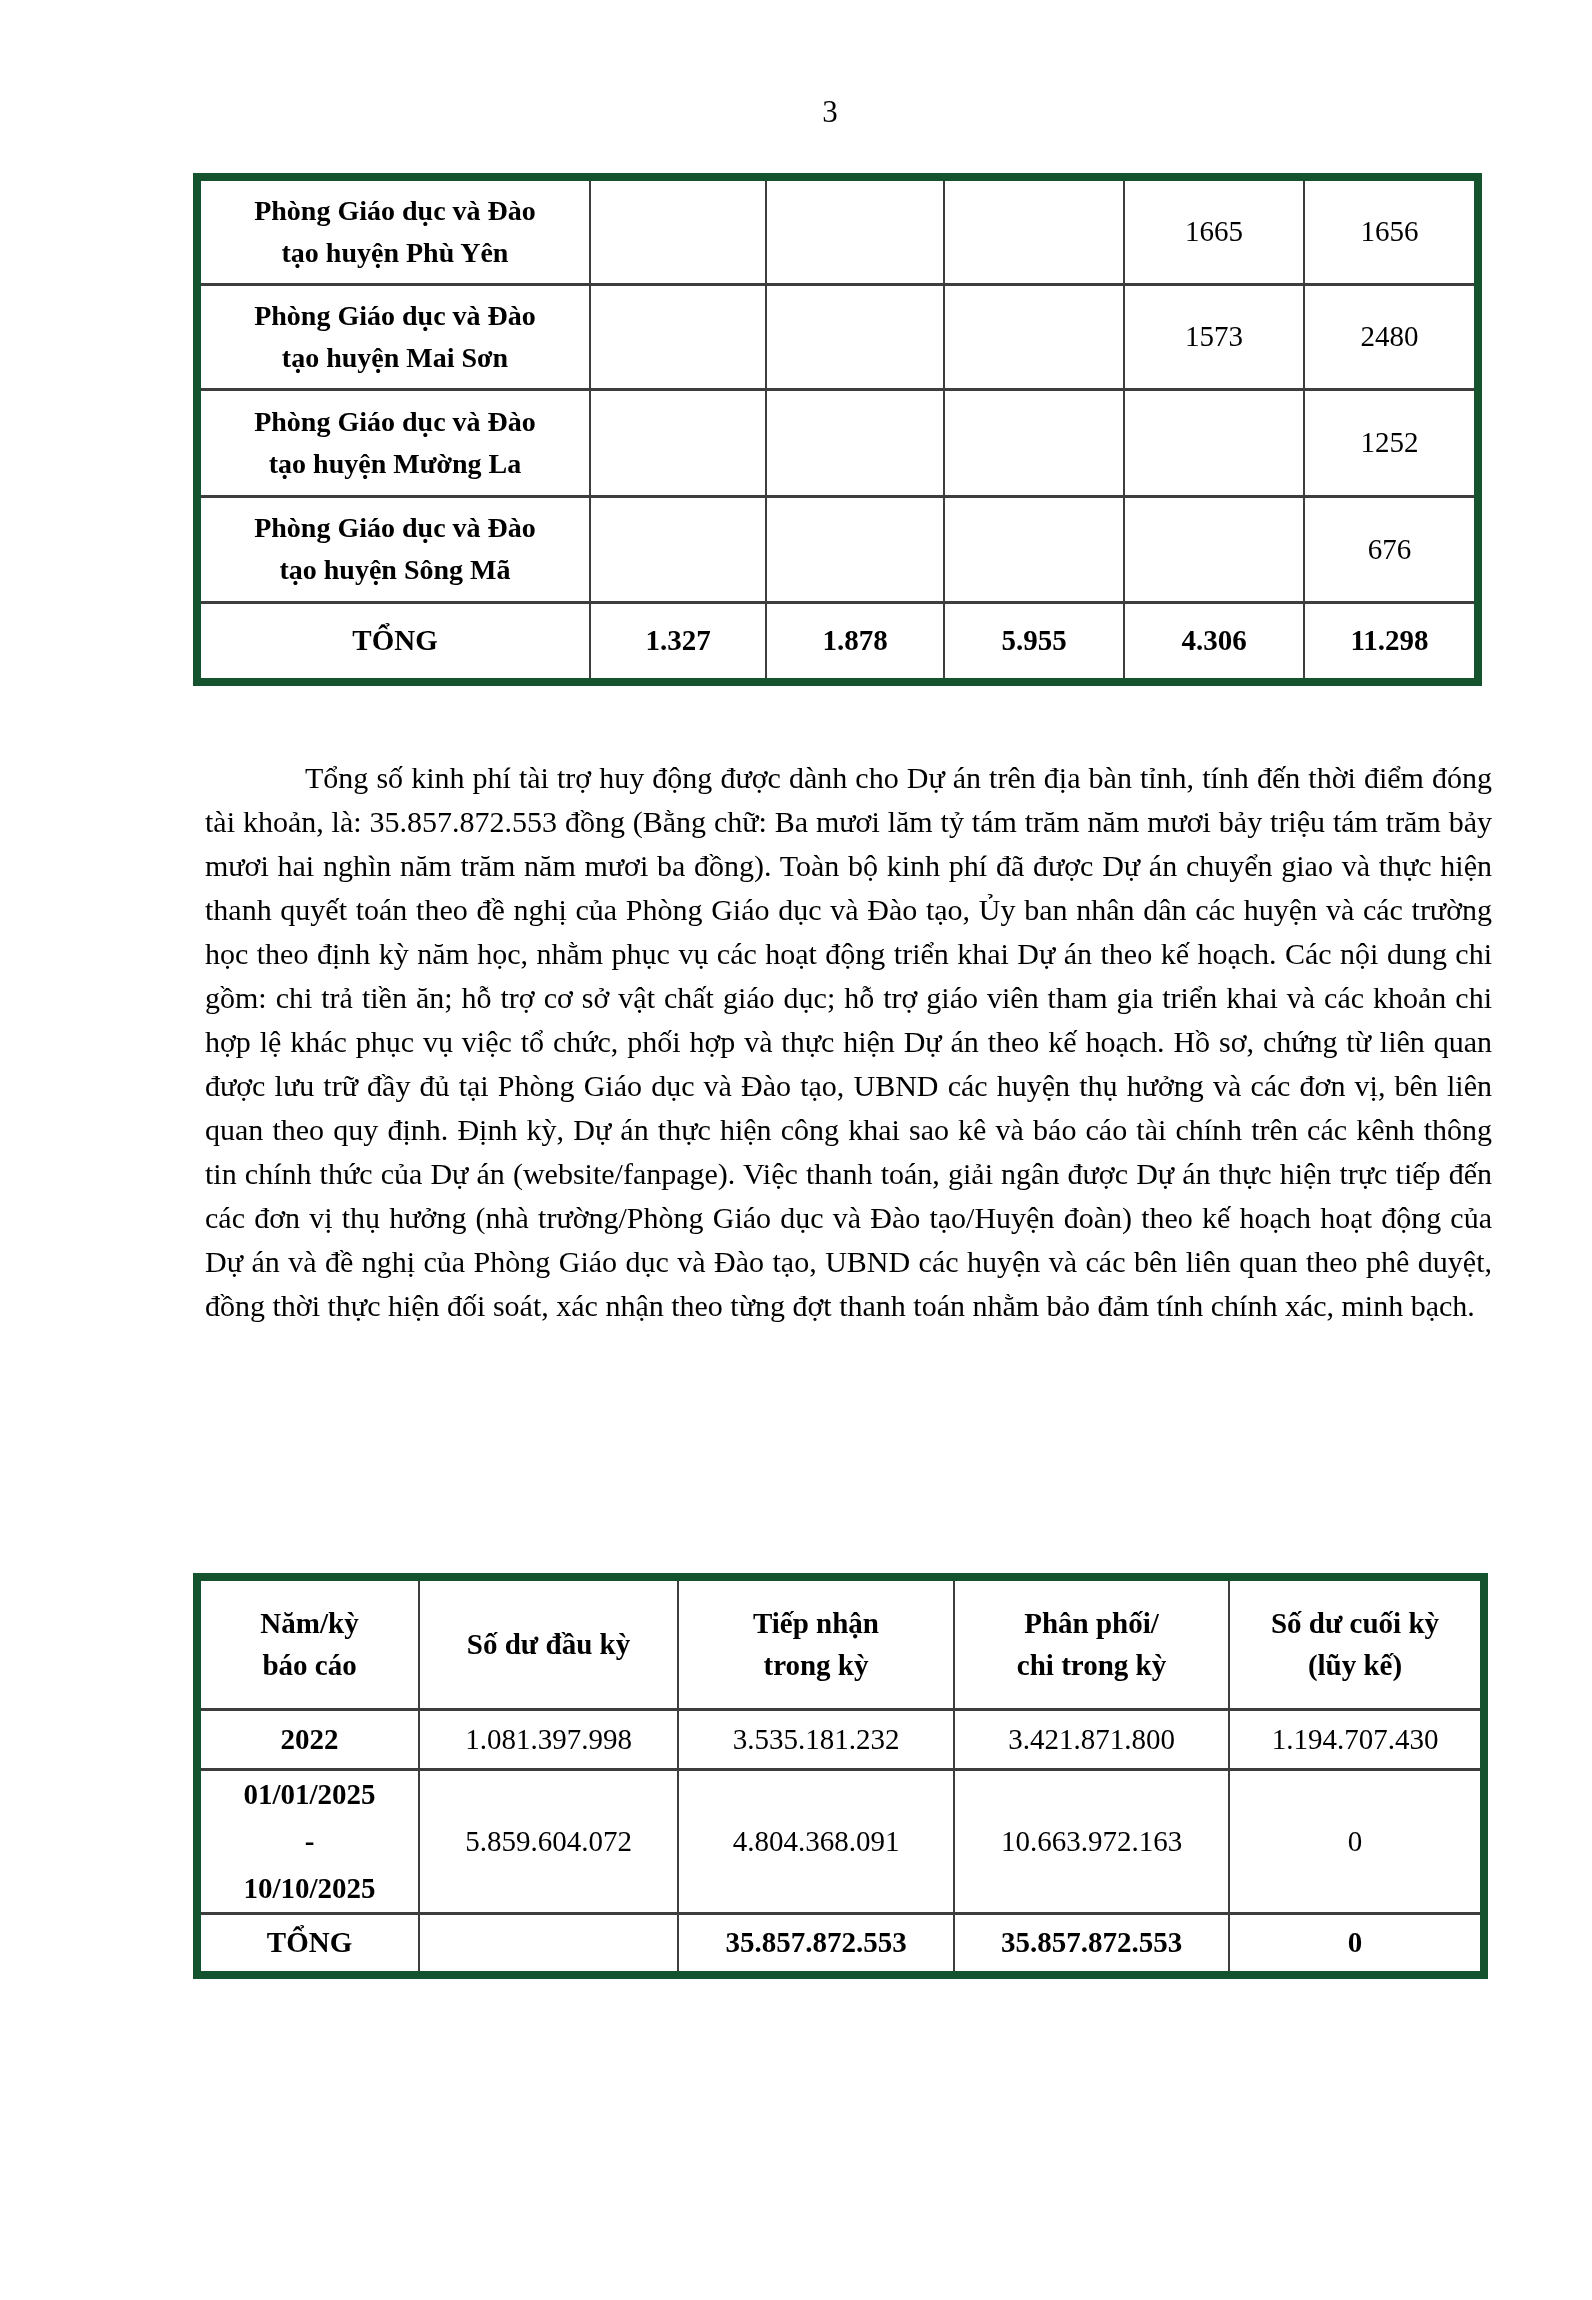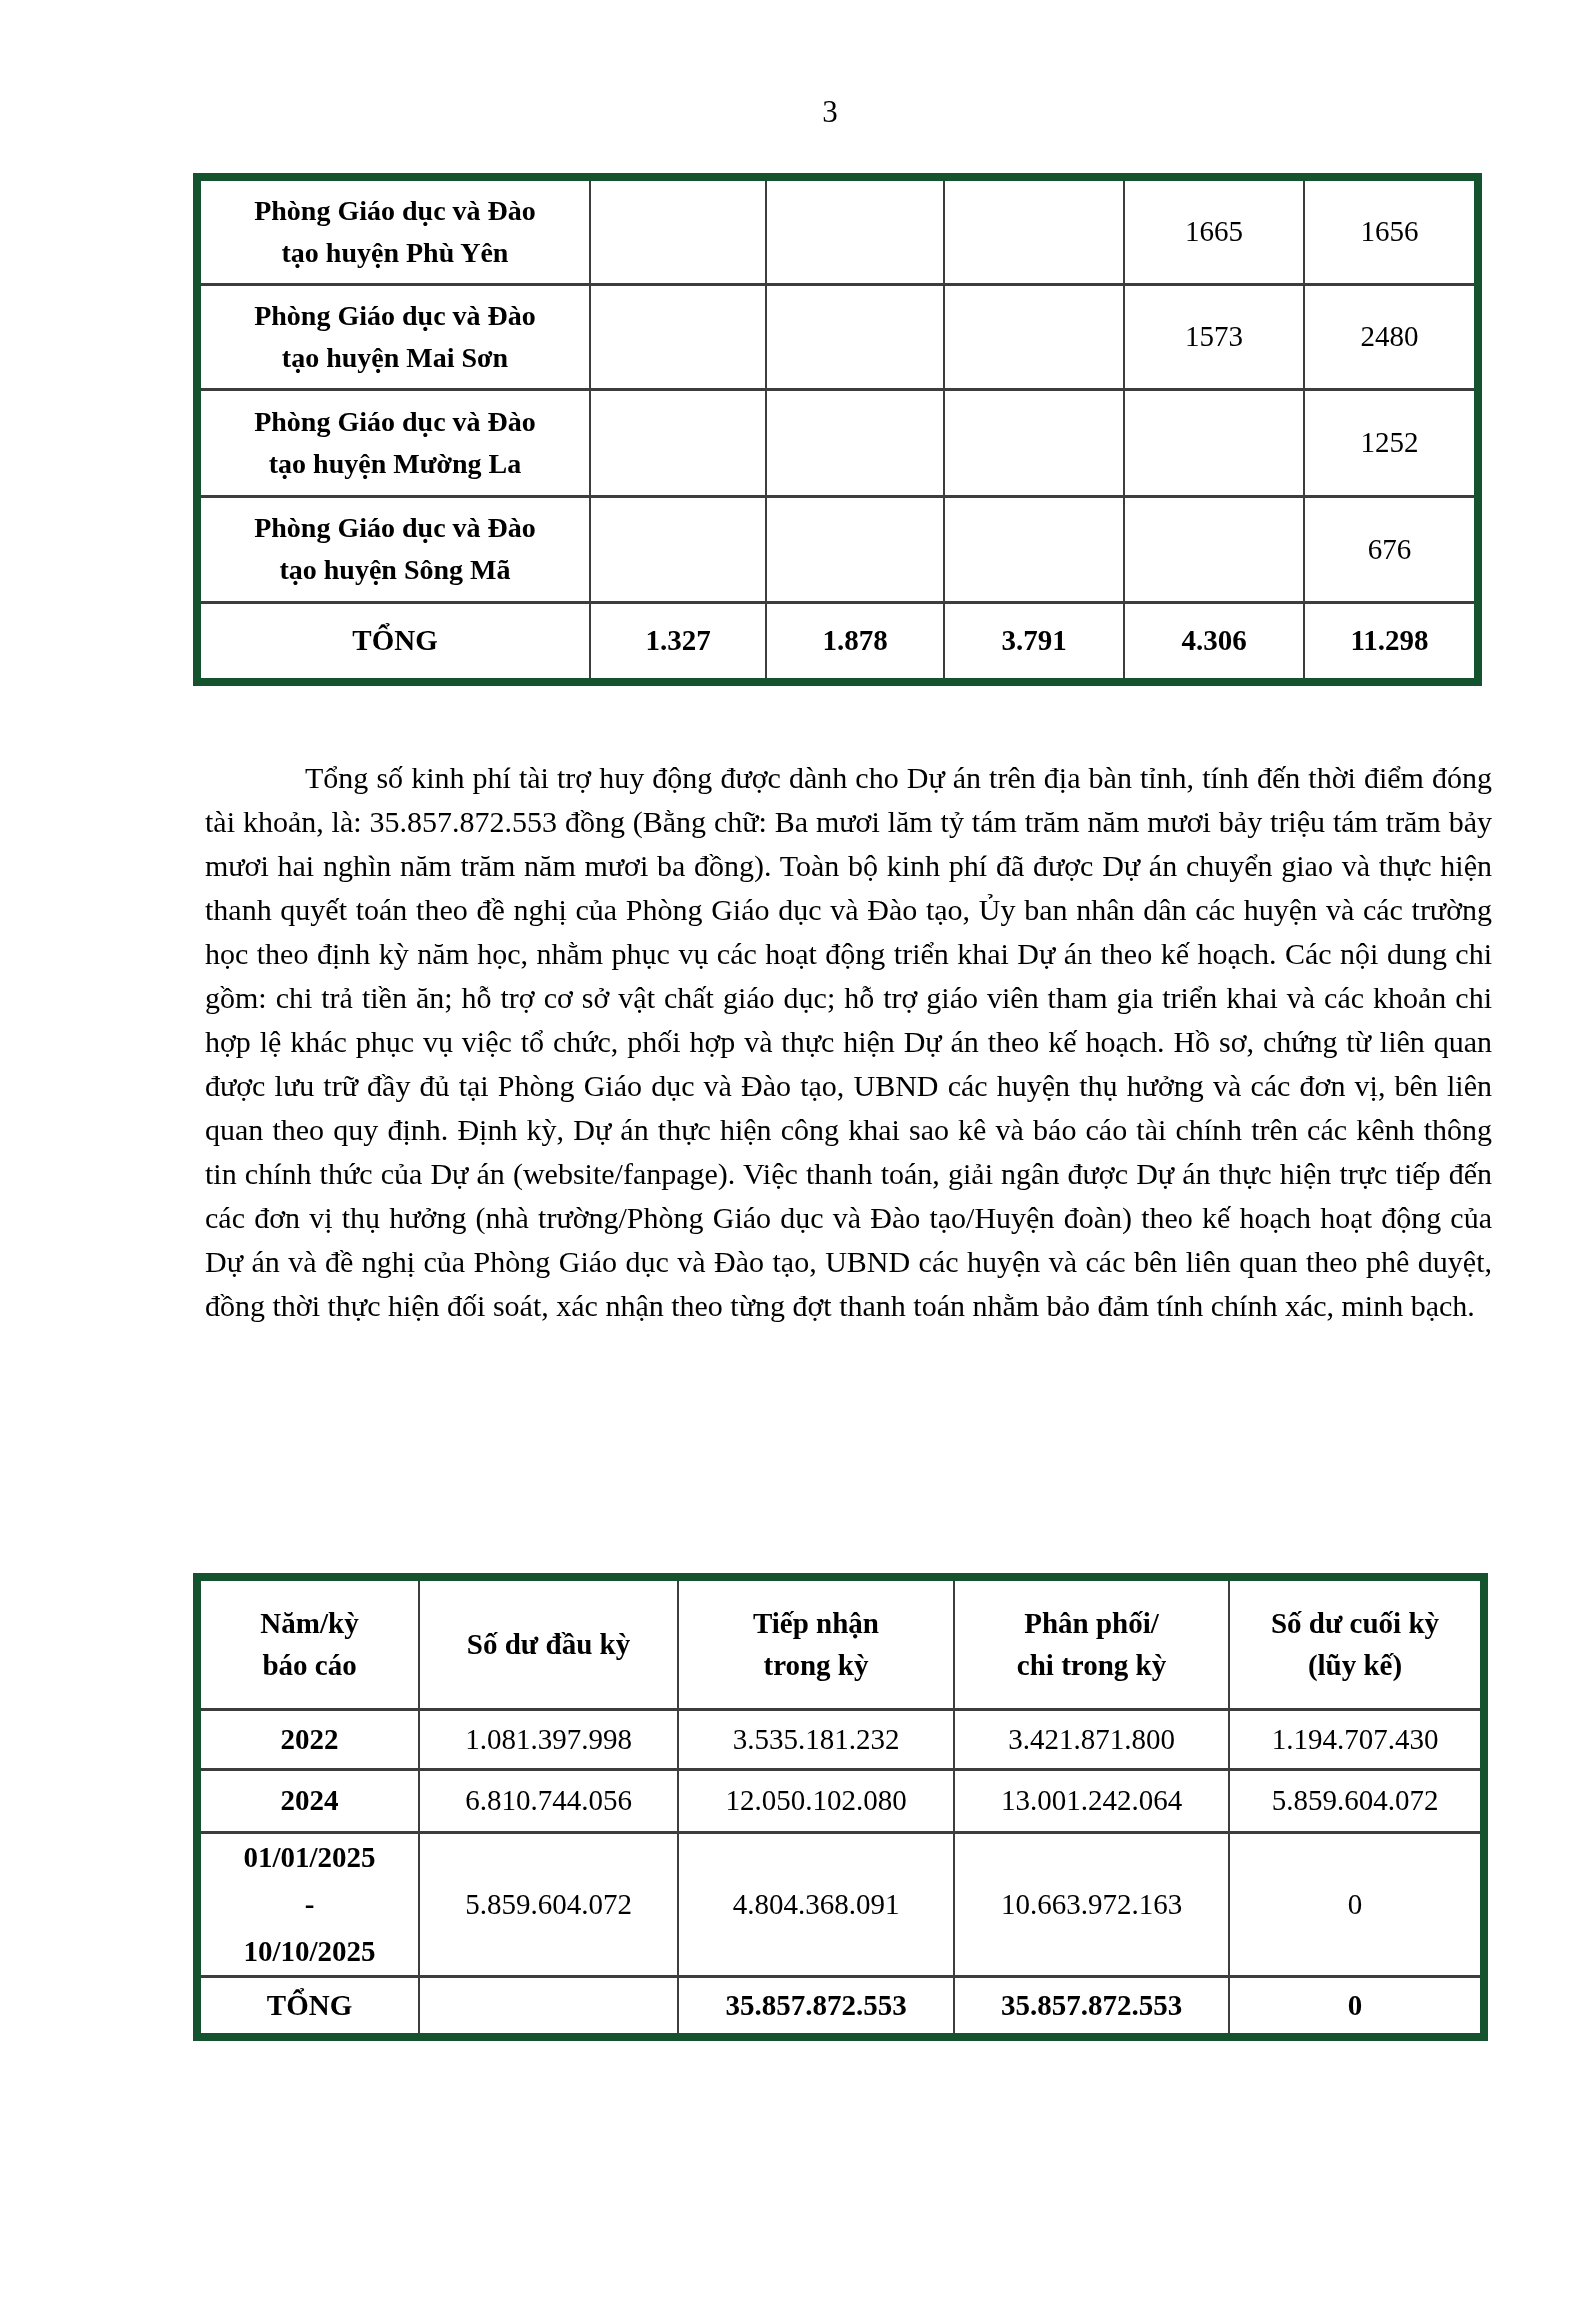--- a/index.html
+++ b/index.html
@@ -115,21 +115,21 @@
         <td></td>
         <td></td>
         <td></td>
         <td></td>
         <td>676</td>
       </tr>
       <tr>
         <td class="b">TỔNG</td>
         <td class="b">1.327</td>
         <td class="b">1.878</td>
-        <td class="b">3.791</td>
+        <td class="b">5.955</td>
         <td class="b">4.306</td>
         <td class="b">11.298</td>
       </tr>
     </tbody>
   </table>
 
   <div class="body-paragraph">Tổng số kinh phí tài trợ huy động được dành cho Dự án trên địa bàn tỉnh, tính đến thời điểm đóng tài khoản, là: 35.857.872.553 đồng (Bằng chữ: Ba mươi lăm tỷ tám trăm năm mươi bảy triệu tám trăm bảy mươi hai nghìn năm trăm năm mươi ba đồng). Toàn bộ kinh phí đã được Dự án chuyển giao và thực hiện thanh quyết toán theo đề nghị của Phòng Giáo dục và Đào tạo, Ủy ban nhân dân các huyện và các trường học theo định kỳ năm học, nhằm phục vụ các hoạt động triển khai Dự án theo kế hoạch. Các nội dung chi gồm: chi trả tiền ăn; hỗ trợ cơ sở vật chất giáo dục; hỗ trợ giáo viên tham gia triển khai và các khoản chi hợp lệ khác phục vụ việc tổ chức, phối hợp và thực hiện Dự án theo kế hoạch. Hồ sơ, chứng từ liên quan được lưu trữ đầy đủ tại Phòng Giáo dục và Đào tạo, UBND các huyện thụ hưởng và các đơn vị, bên liên quan theo quy định. Định kỳ, Dự án thực hiện công khai sao kê và báo cáo tài chính trên các kênh thông tin chính thức của Dự án (website/fanpage). Việc thanh toán, giải ngân được Dự án thực hiện trực tiếp đến các đơn vị thụ hưởng (nhà trường/Phòng Giáo dục và Đào tạo/Huyện đoàn) theo kế hoạch hoạt động của Dự án và đề nghị của Phòng Giáo dục và Đào tạo, UBND các huyện và các bên liên quan theo phê duyệt, đồng thời thực hiện đối soát, xác nhận theo từng đợt thanh toán nhằm bảo đảm tính chính xác, minh bạch.</div>
 
   <table id="table2" class="doc-table">
     <colgroup>
@@ -152,27 +152,20 @@
 (lũy kế)</td>
       </tr>
       <tr>
         <td class="b">2022</td>
         <td>1.081.397.998</td>
         <td>3.535.181.232</td>
         <td>3.421.871.800</td>
         <td>1.194.707.430</td>
       </tr>
       <tr>
-        <td class="b">2024</td>
-        <td>6.810.744.056</td>
-        <td>12.050.102.080</td>
-        <td>13.001.242.064</td>
-        <td>5.859.604.072</td>
-      </tr>
-      <tr>
         <td class="b period-multiline">01/01/2025
 -
 10/10/2025</td>
         <td>5.859.604.072</td>
         <td>4.804.368.091</td>
         <td>10.663.972.163</td>
         <td>0</td>
       </tr>
       <tr>
         <td class="b">TỔNG</td>

